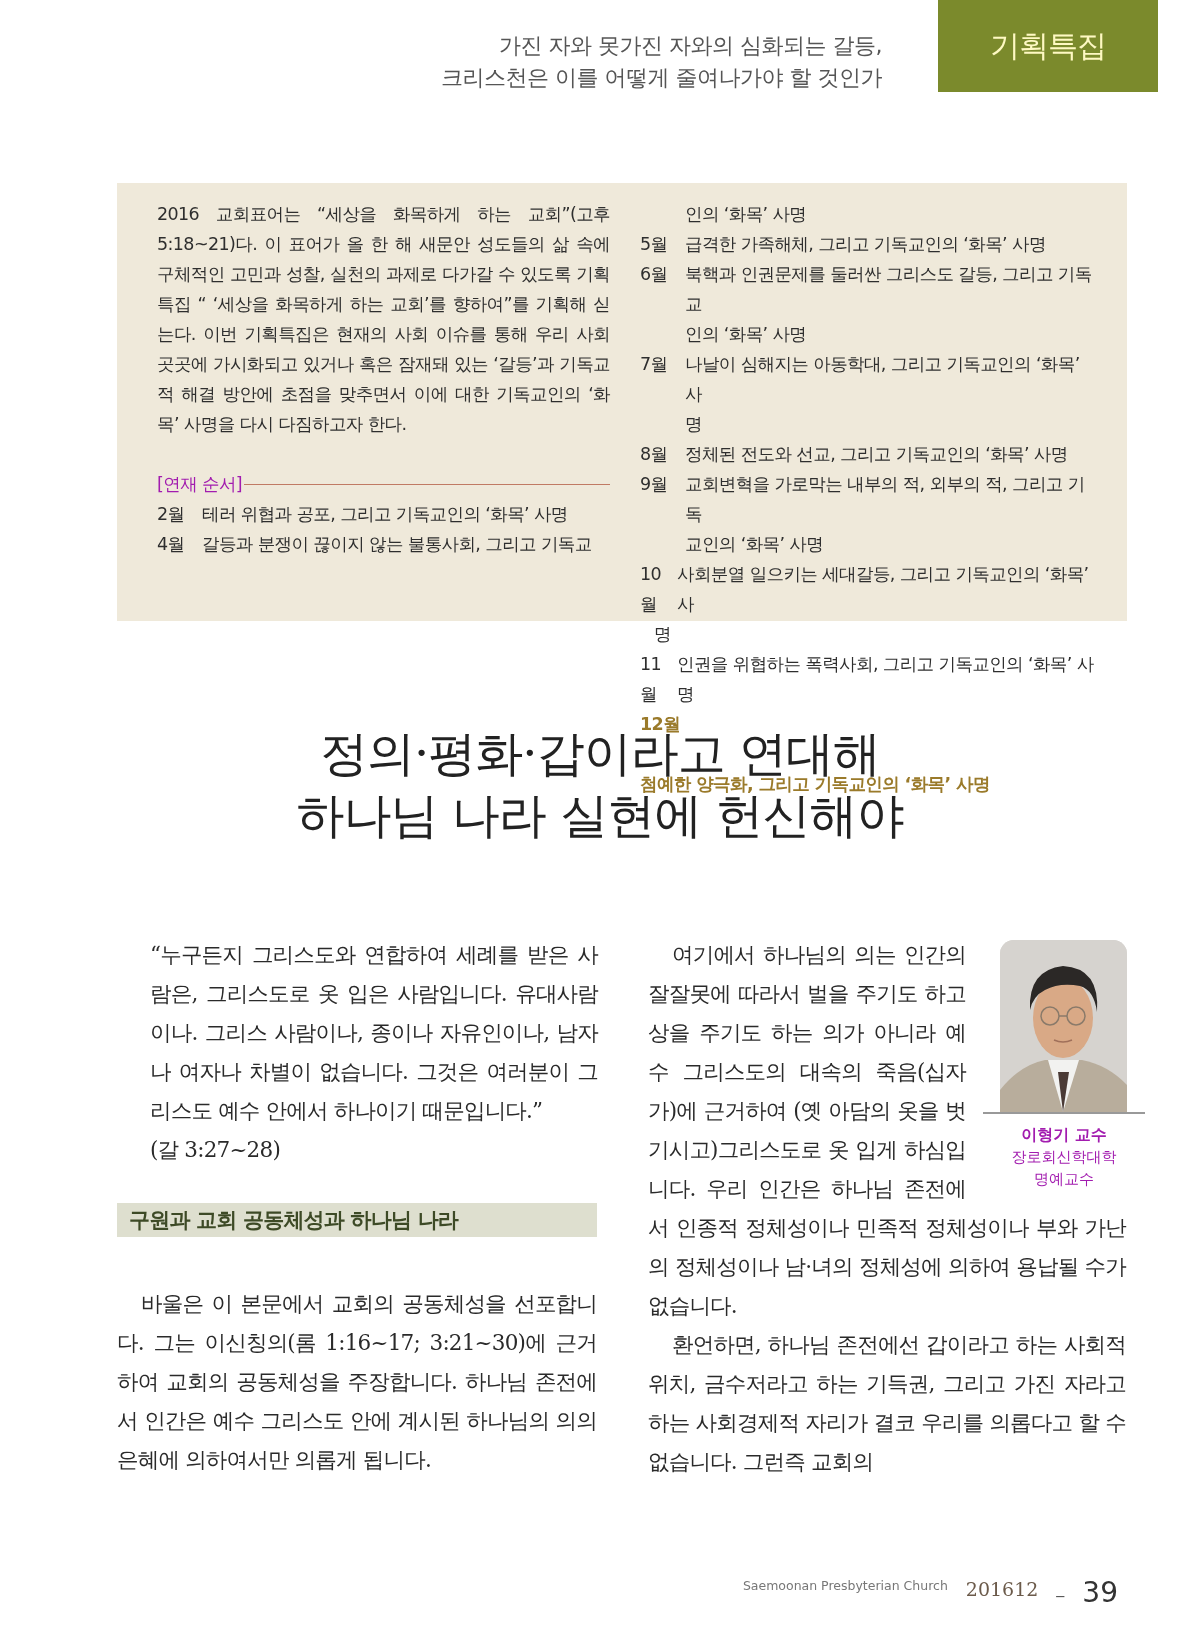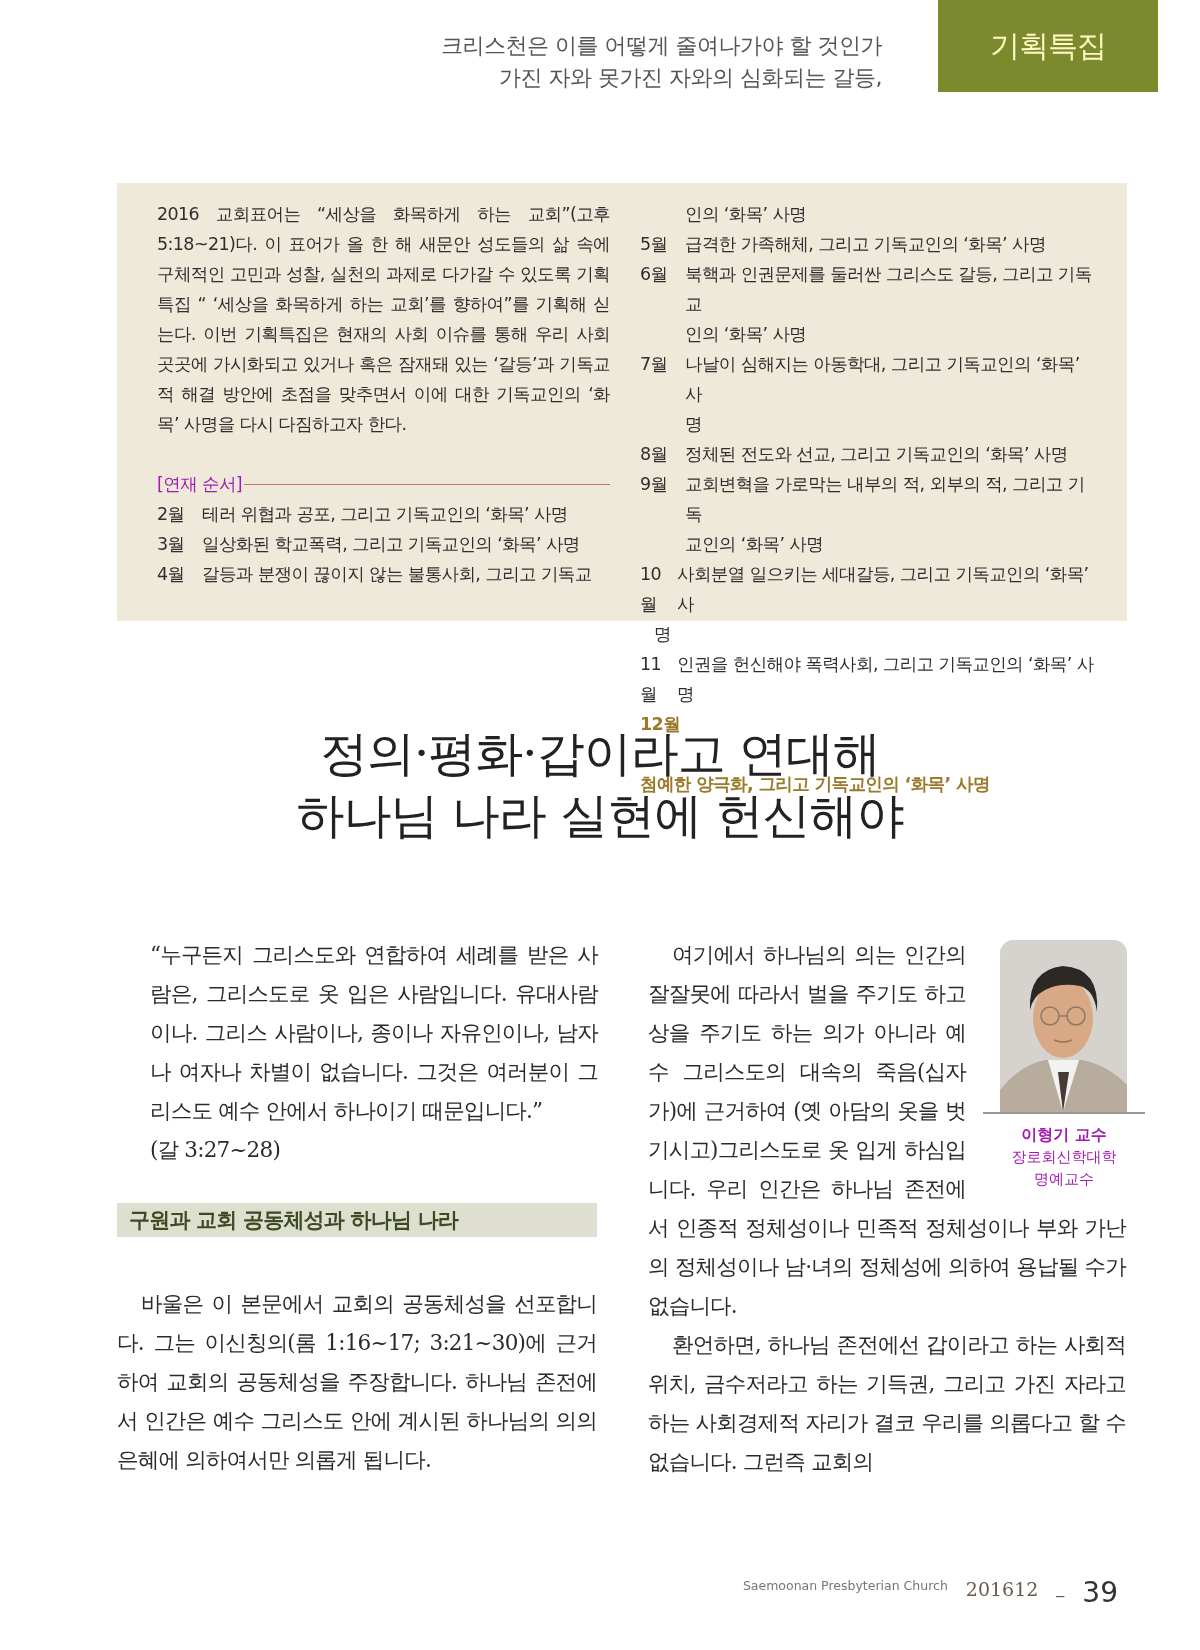--- a/index.html
+++ b/index.html
@@ -32,39 +32,35 @@
   .footer .church { font-size:12.5px; color:#777; margin-bottom:7px; }
   .footer .issue { font-family:"DejaVu Serif", serif; font-size:19px; color:#6b5a4a; margin-bottom:3px; }
   .footer .sep { font-size:16px; color:#555; margin-bottom:2px; }
   .footer .page { font-size:28px; color:#333; line-height:30px; }
   .float-spacer { float:right; width:160px; height:236px; }
 </style>
 </head>
 <body>
 
 <div class="hdr-sub">
+  <div>가진 자와 못가진 자와의 심화되는 갈등,</div>
   <div>크리스천은 이를 어떻게 줄여나가야 할 것인가</div>
-  <div>가진 자와 못가진 자와의 심화되는 갈등,</div>
 </div>
 <div class="hdr-tag">기획특집</div>
 
 <div class="box">
   <div class="box-col box-left">
     <div class="intro">2016 교회표어는 “세상을 화목하게 하는 교회”(고후 5:18~21)다. 이 표어가 올 한 해 새문안 성도들의 삶 속에 구체적인 고민과 성찰, 실천의 과제로 다가갈 수 있도록 기획특집 “ ‘세상을 화목하게 하는 교회’를 향하여”를 기획해 싣는다. 이번 기획특집은 현재의 사회 이슈를 통해 우리 사회 곳곳에 가시화되고 있거나 혹은 잠재돼 있는 ‘갈등’과 기독교적 해결 방안에 초점을 맞추면서 이에 대한 기독교인의 ‘화목’ 사명을 다시 다짐하고자 한다.</div>
     <div class="series-head">
       <span>[연재 순서]</span>
       <span class="line"></span>
     </div>
     <div class="sitem">
       <span class="m">2월</span>
       <span>테러 위협과 공포, 그리고 기독교인의 ‘화목’ 사명</span>
-    </div>
-    <div class="sitem">
-      <span class="m">3월</span>
-      <span>일상화된 학교폭력, 그리고 기독교인의 ‘화목’ 사명</span>
     </div>
     <div class="sitem">
       <span class="m">4월</span>
       <span>갈등과 분쟁이 끊이지 않는 불통사회, 그리고 기독교</span>
     </div>
   </div>
 
   <div class="box-col box-right">
     <div class="sitem cont">
       <span>인의 ‘화목’ 사명</span>
@@ -100,21 +96,21 @@
     </div>
     <div class="sitem">
       <span>10월</span>
       <span>사회분열 일으키는 세대갈등, 그리고 기독교인의 ‘화목’ 사</span>
     </div>
     <div class="sitem cont" style="padding-left:14px;">
       <span>명</span>
     </div>
     <div class="sitem">
       <span>11월</span>
-      <span>인권을 헌신해야 폭력사회, 그리고 기독교인의 ‘화목’ 사명</span>
+      <span>인권을 위협하는 폭력사회, 그리고 기독교인의 ‘화목’ 사명</span>
     </div>
     <div class="sitem hl">
       <span>12월</span>&nbsp;
       <span>첨예한 양극화, 그리고 기독교인의 ‘화목’ 사명</span>
     </div>
   </div>
 </div>
 
 <div class="title">
   <div>정의·평화·갑이라고 연대해</div>

